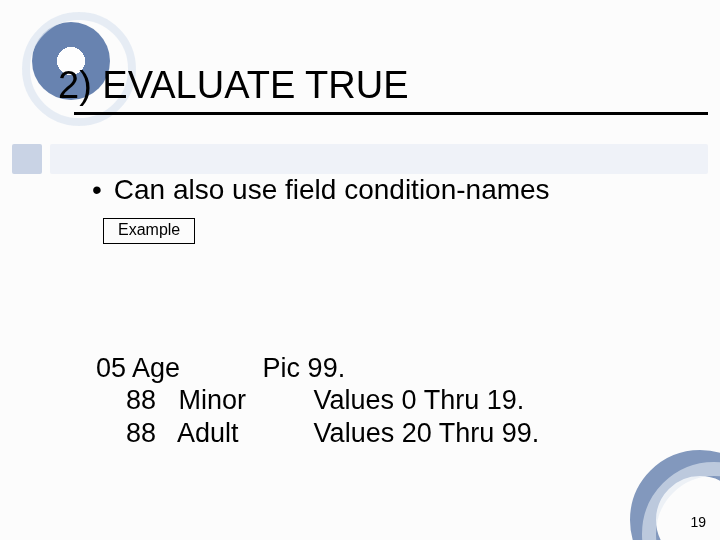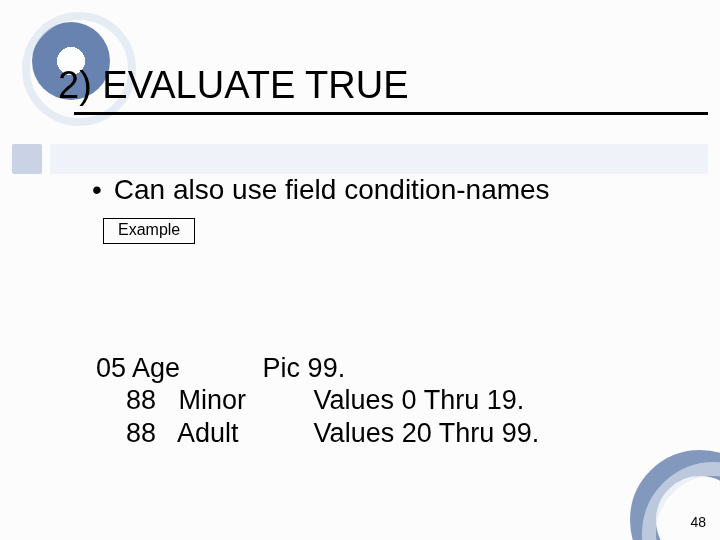--- a/index.html
+++ b/index.html
@@ -174,15 +174,15 @@
 
   <div class="example-box">
     <span>Example</span>
   </div>
 
 
   <div class="code-block"><span>05 Age           Pic 99.</span>
 <span>    88   Minor         Values 0 Thru 19.</span>
 <span>    88   Adult          Values 20 Thru 99.</span></div>
 
-  <div class="page-num">48</div>
+  <div class="page-num">19</div>
 
 </div>
 
 </body></html>

